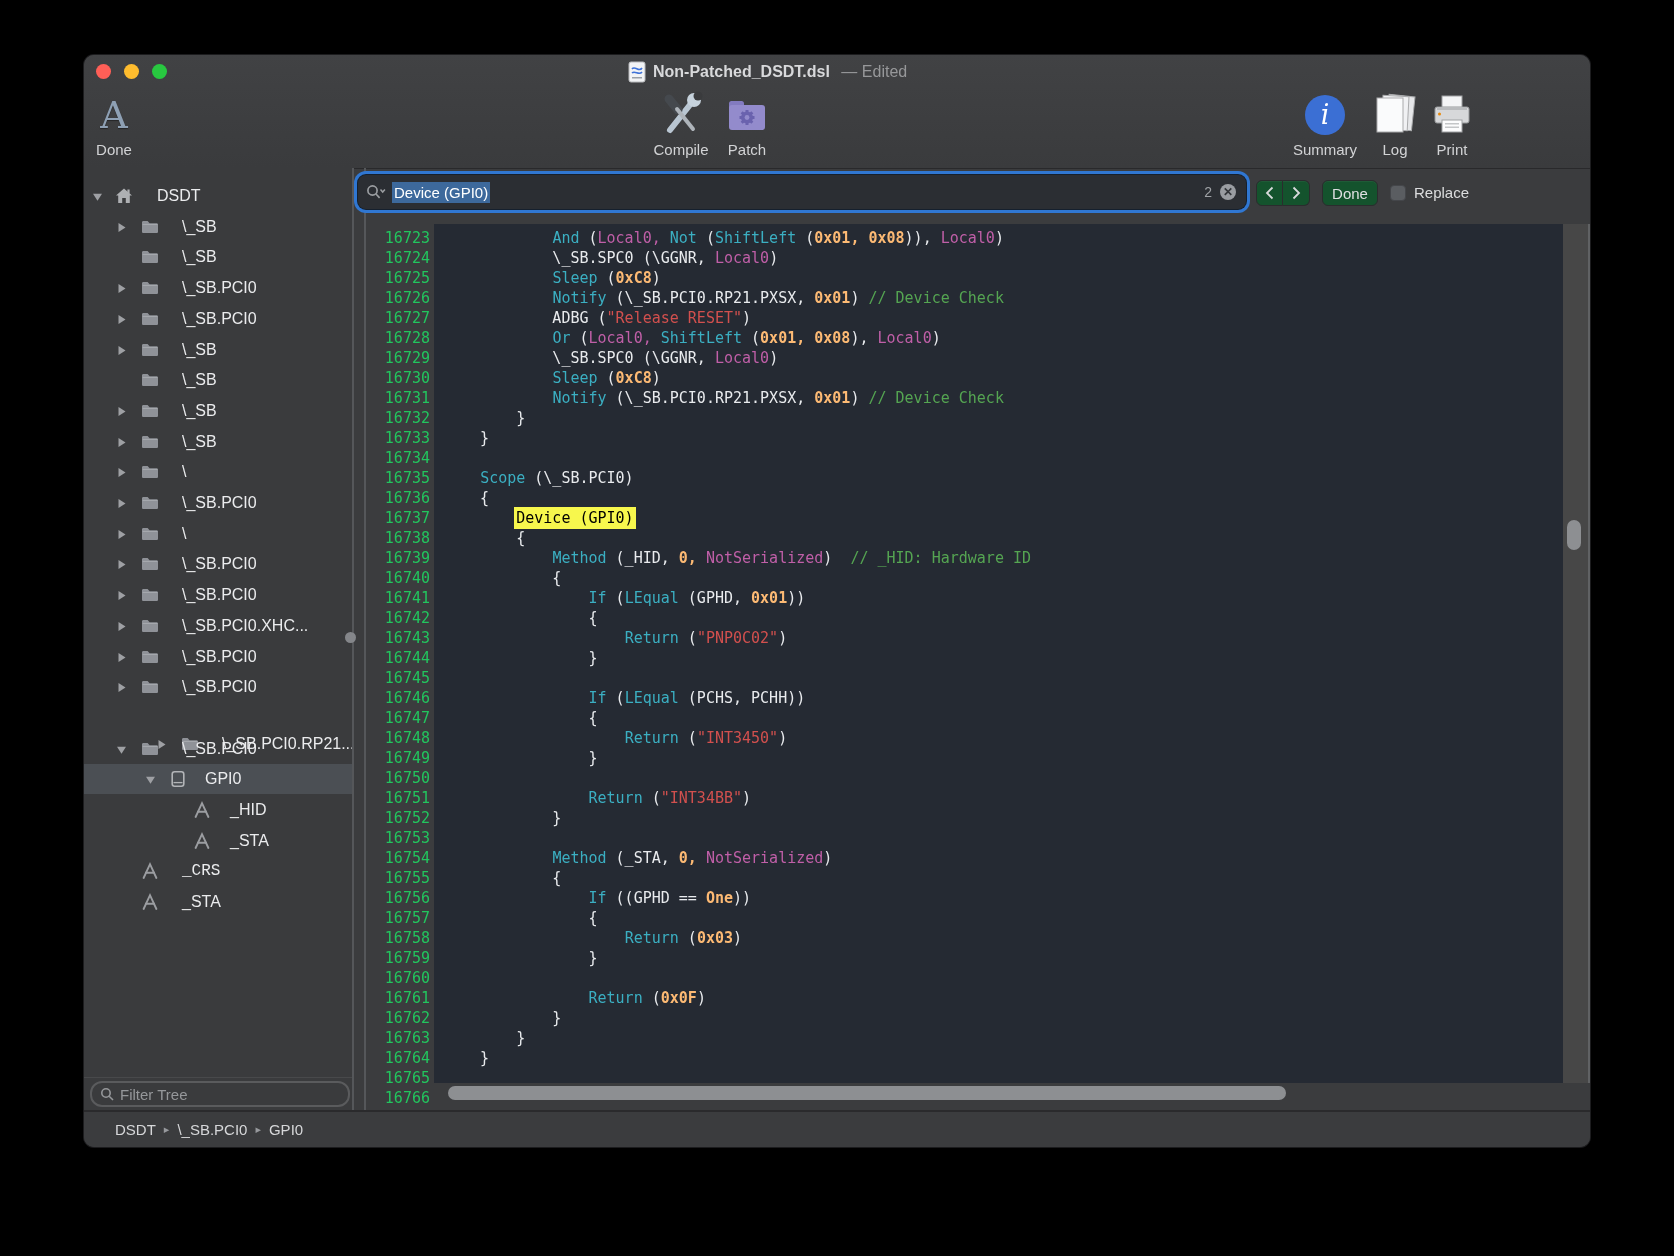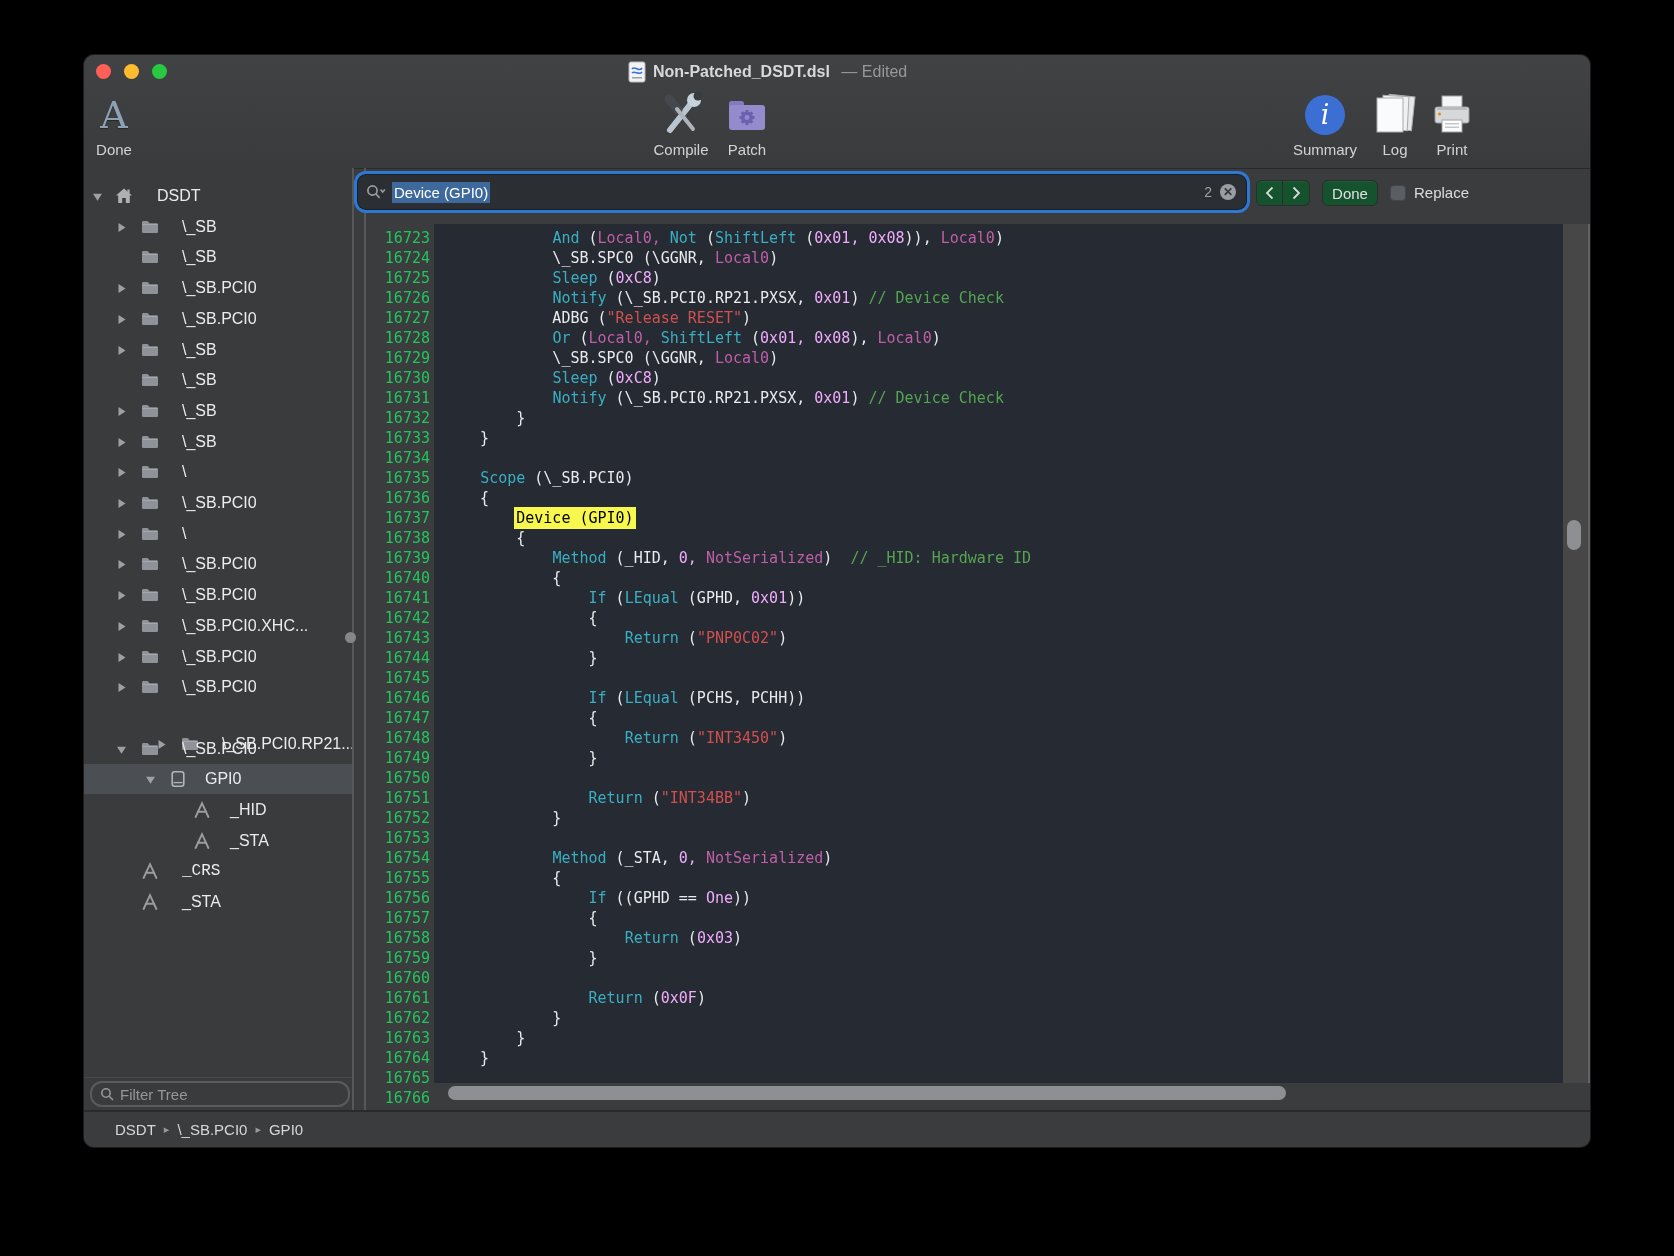--- a/index.html
+++ b/index.html
@@ -47,21 +47,21 @@
     border-radius:4px;box-sizing:border-box;}
   .chklab{position:absolute;left:1330px;top:125px;height:26px;line-height:26px;font-size:15px;color:#dcddde;}
   
   .gutter{position:absolute;left:282px;top:169px;width:68px;height:884px;overflow:hidden;}
   .gutter pre{margin:0;padding:4px 4px 0 0;font-family:"DejaVu Sans Mono",monospace;font-size:15px;
     line-height:20px;color:#22c55e;text-align:right;}
   .codearea{position:absolute;left:350px;top:169px;width:1129px;height:859px;background:#252a33;overflow:hidden;}
   .codearea pre{margin:0;padding:4px 0 0 10px;font-family:"DejaVu Sans Mono",monospace;font-size:15px;
     line-height:20px;color:#e9ebee;}
   .cl{height:20px;white-space:pre;}
-  .tk{color:#3bafc2;} .tm{color:#c05fa8;} .tn{color:#f0abfc;} .ts{color:#d2504e;} .tc{color:#55a552;}
+  .tk{color:#3bafc2;} .tm{color:#c05fa8;} .tn{color:#fdba74;font-weight:bold;} .ts{color:#d2504e;} .tc{color:#55a552;}
   .th{background:#f7f74d;color:#000;box-shadow:0 0 0 2px #f7f74d;}
   .rstrip{position:absolute;left:1479px;top:169px;width:25px;height:859px;background:#474747;
     border-right:2px solid #606264;}
   .vthumb{position:absolute;left:1483px;top:465px;width:14px;height:30px;border-radius:7px;background:#8d8f92;}
   .hthumb{position:absolute;left:364px;top:1031px;width:838px;height:14px;border-radius:7px;background:#8d8f92;}
   .marker{position:absolute;left:261px;top:577px;width:11px;height:11px;border-radius:50%;background:#84868a;}
   
   .statusbar{position:absolute;left:0;top:1055px;width:1506px;height:37px;background:#3b3c3e;
     border-top:2px solid #2a2a2c;box-sizing:border-box;display:flex;align-items:center;padding-left:31px;gap:8px;}
   .crumb{font-size:15px;color:#d6d7d9;white-space:pre;}

